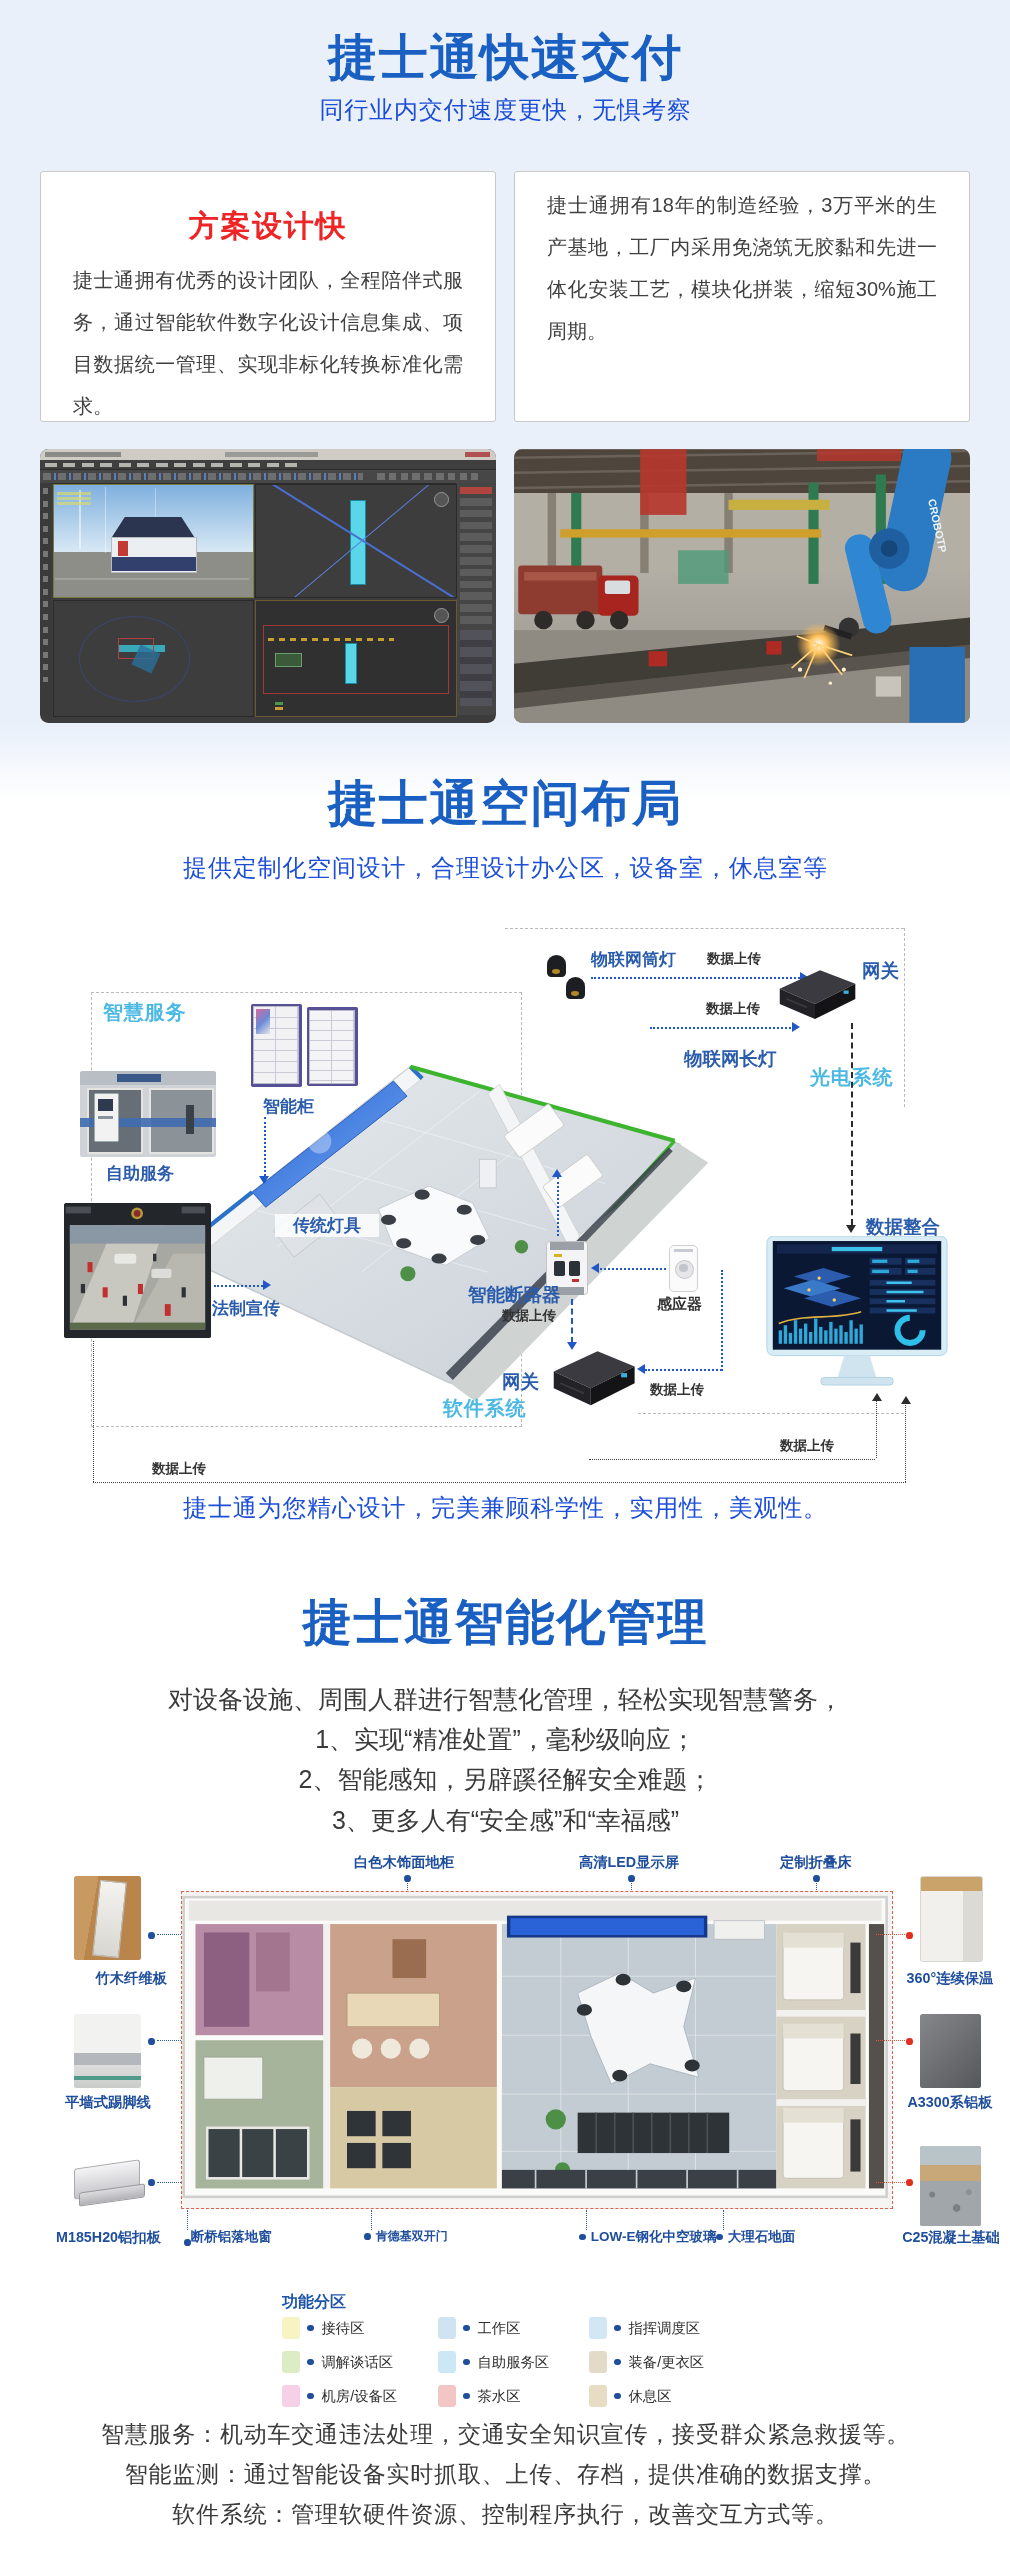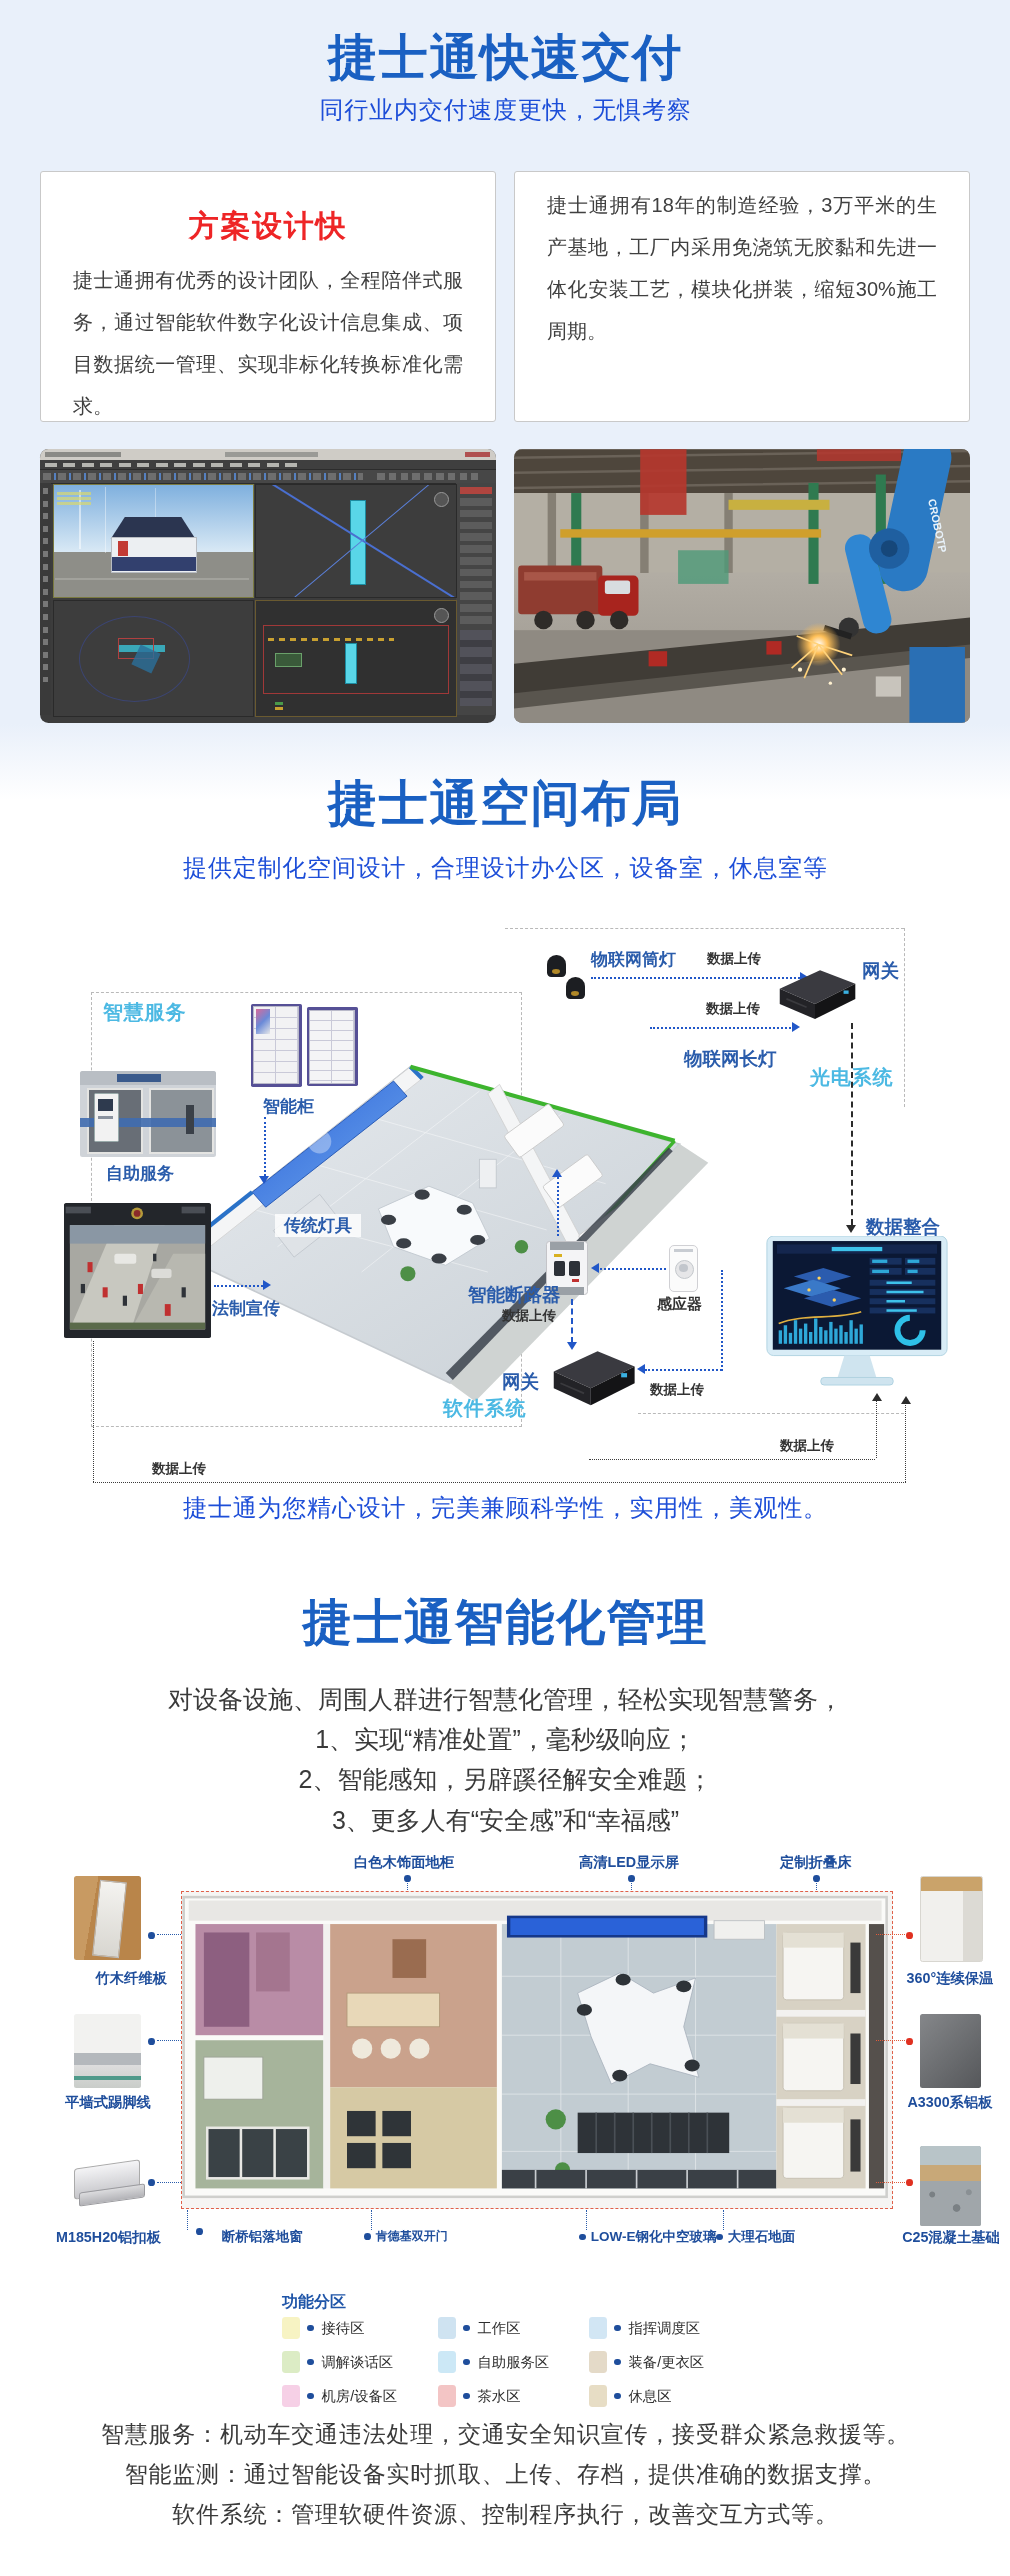--- a/index.html
+++ b/index.html
@@ -278,21 +278,21 @@
   <i style="left:69px;top:17px;width:61px;height:62px;background:#8b9298;border:2.5px solid #e4e4e2"></i>
   <i style="left:0;top:47px;width:136px;height:9.3px;background:#3f6cb0;opacity:.9"></i>
   <i style="left:13.5px;top:22px;width:23.6px;height:47px;background:#f2f2f2;border:0.8px solid #9aa;border-radius:1.7px">
     <i style="left:3.4px;top:5px;width:15px;height:11.8px;background:#2e3a4e"></i>
     <i style="left:3.4px;top:22px;width:15px;height:3.4px;background:#8a929e"></i>
   </i>
   <i style="left:106px;top:34px;width:8.4px;height:29px;background:#3a4048"></i>
 </div>
 <div class="abs blue-label" style="left:106px;top:1162px">自助服务</div>
 
-<div class="abs blue-label" style="left:275px;top:1214px;background:#ffffffcc;padding:0 9px">传统灯具</div>
+<div class="abs blue-label" style="left:275px;top:1214px;background:#ffffffcc;padding:0 18px">传统灯具</div>
 
 <div class="abs" style="left:64px;top:1203px;width:147px;height:135px;background:#23262b;border-radius:2.5px;overflow:hidden">
   <svg width="147" height="135" viewBox="0 0 175 160">
     <rect width="175" height="160" fill="#23262b"></rect>
     <rect x="2" y="4" width="30" height="8" fill="#4a4e55"></rect>
       <rect x="140" y="4" width="28" height="8" fill="#4a4e55"></rect>
     <circle cx="87" cy="12" r="7" fill="#b59a3a"></circle>
       <circle cx="87" cy="12" r="4" fill="#8a2a2a"></circle>
     <rect x="7" y="26" width="161" height="124" fill="#a8a8a2"></rect>
     <polygon points="7,150 60,26 120,26 80,150" fill="#c8c8c0"></polygon>
@@ -621,21 +621,21 @@
 <div class="abs mat" style="left:920px;top:2146px;width:61px;height:80px;background:#9aa0a4">
   <i style="left:0;top:0;width:61px;height:18.5px;background:#b8c4c8"></i>
   <i style="left:0;top:18.5px;width:61px;height:17px;background:#c8a878"></i>
   <i style="left:0;top:35px;width:61px;height:45px;background:radial-gradient(circle at 20% 30%,#7a8084 2.5px,transparent 3.4px),radial-gradient(circle at 60% 60%,#7a8084 3.4px,transparent 4.2px),radial-gradient(circle at 80% 25%,#8a9094 2.5px,transparent 3.4px),#a0a6aa"></i>
 </div>
 <div class="abs navy-label" style="left:888px;top:2228px;width:126px;text-align:center">C25混凝土基础</div>
 <span class="abs red-dot" style="left:906px;top:2179px"></span>
 <div class="abs rdot-h" style="left:876px;top:2182px;width:29px"></div>
 
 <div class="abs ndot-v" style="left:187px;top:2210px;height:20px"></div>
-<div class="abs" style="left:196px;top:2228px;display:flex;align-items:flex-start;gap:19px">
+<div class="abs" style="left:184px;top:2228px;display:flex;align-items:flex-end;gap:0">
   <span class="navy-dot"></span>
   <span class="navy-label" style="font-size:13.5px">断桥铝落地窗</span>
 </div>
 <div class="abs ndot-v" style="left:371px;top:2210px;height:20px"></div>
 <div class="abs" style="left:364px;top:2228px;display:flex;align-items:center;gap:5px">
   <span class="navy-dot"></span>
   <span class="navy-label" style="font-size:12px">肯德基双开门</span>
 </div>
 <div class="abs ndot-v" style="left:586px;top:2210px;height:20px"></div>
 <div class="abs" style="left:579px;top:2228px;display:flex;align-items:center;gap:5px">

